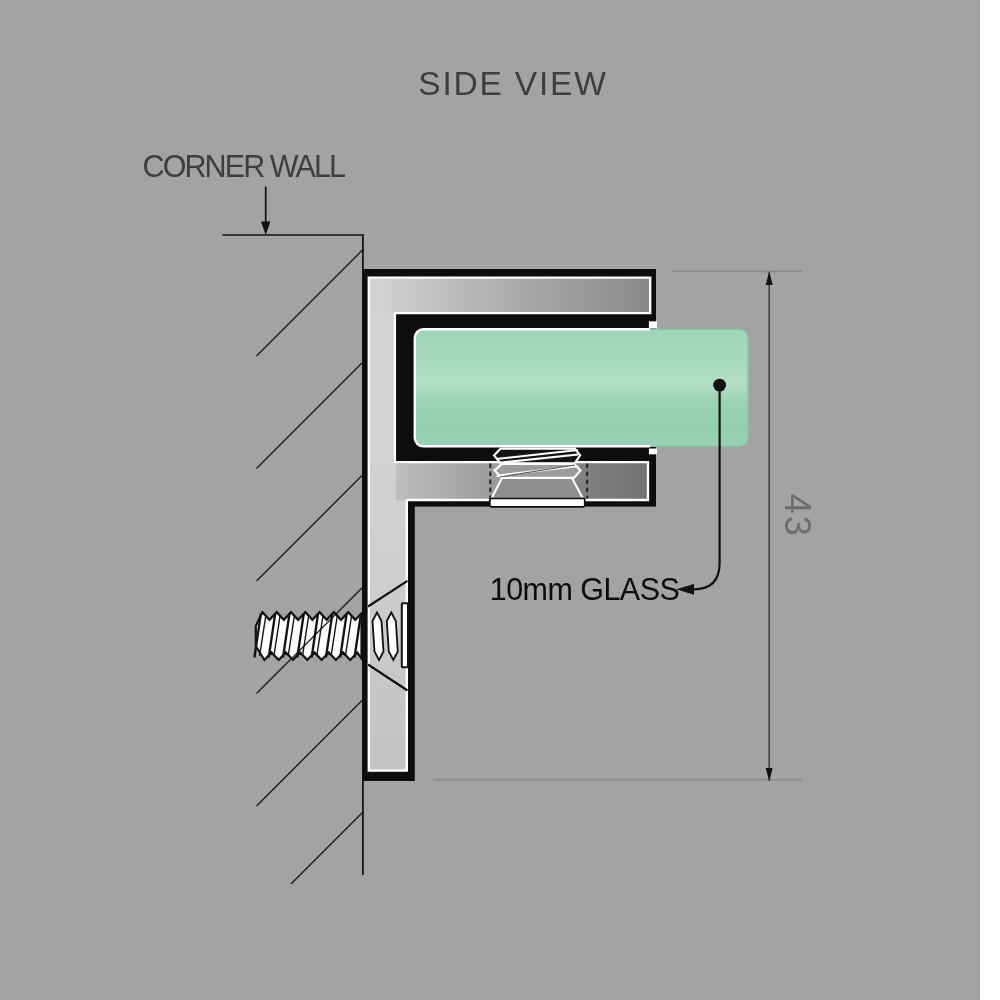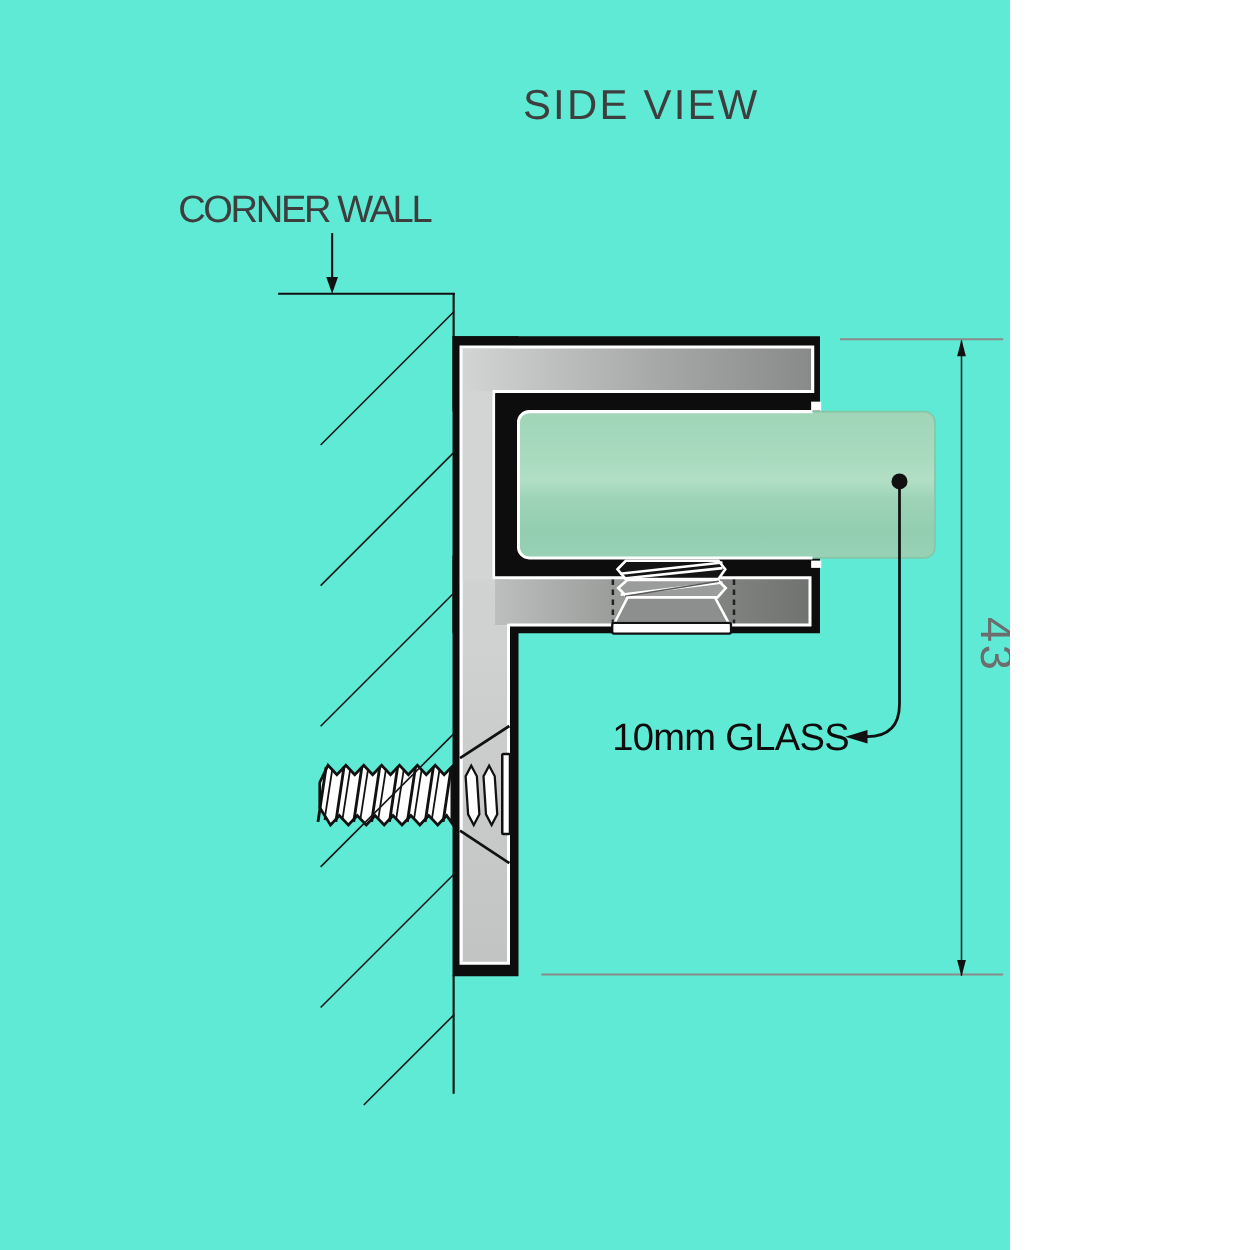--- a/index.html
+++ b/index.html
@@ -1,16 +1,16 @@
 <!DOCTYPE html>
 <html><head>
 <meta charset="utf-8">
 <style>
   html,body{margin:0;padding:0;background:#ffffff;}
-  .page{position:relative;width:808px;height:1000px;background:#5eead4;overflow:hidden;
+  .page{position:relative;width:980px;height:1000px;background:#a3a3a3;overflow:hidden;
         font-family:"Liberation Sans", sans-serif;}
 </style>
 </head>
 <body>
 <div class="page">
 <svg width="1000" height="1000" viewBox="0 0 1000 1000">
   <defs>
     <linearGradient id="gTopArm" x1="0" y1="0" x2="1" y2="0">
       <stop offset="0" stop-color="#d4d6d5"></stop>
       <stop offset="0.55" stop-color="#a7a9a8"></stop>

